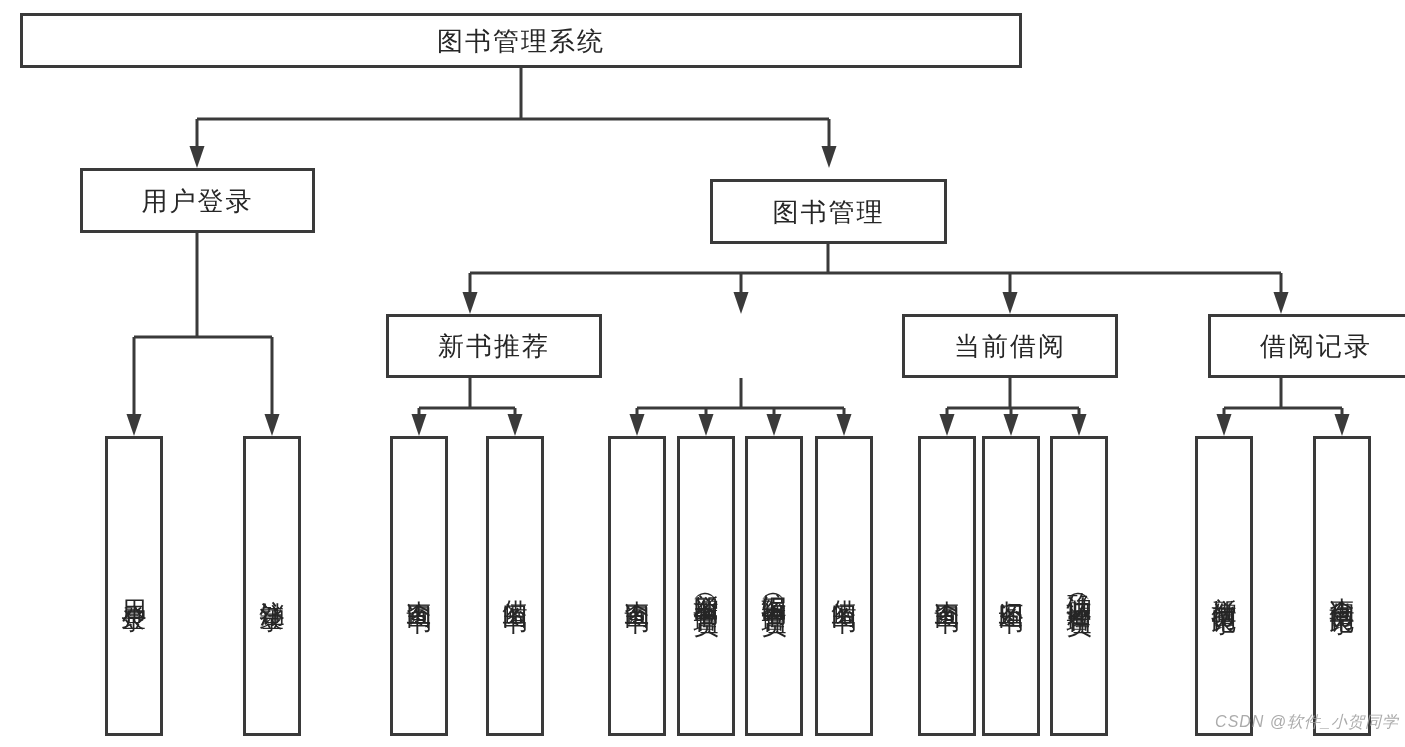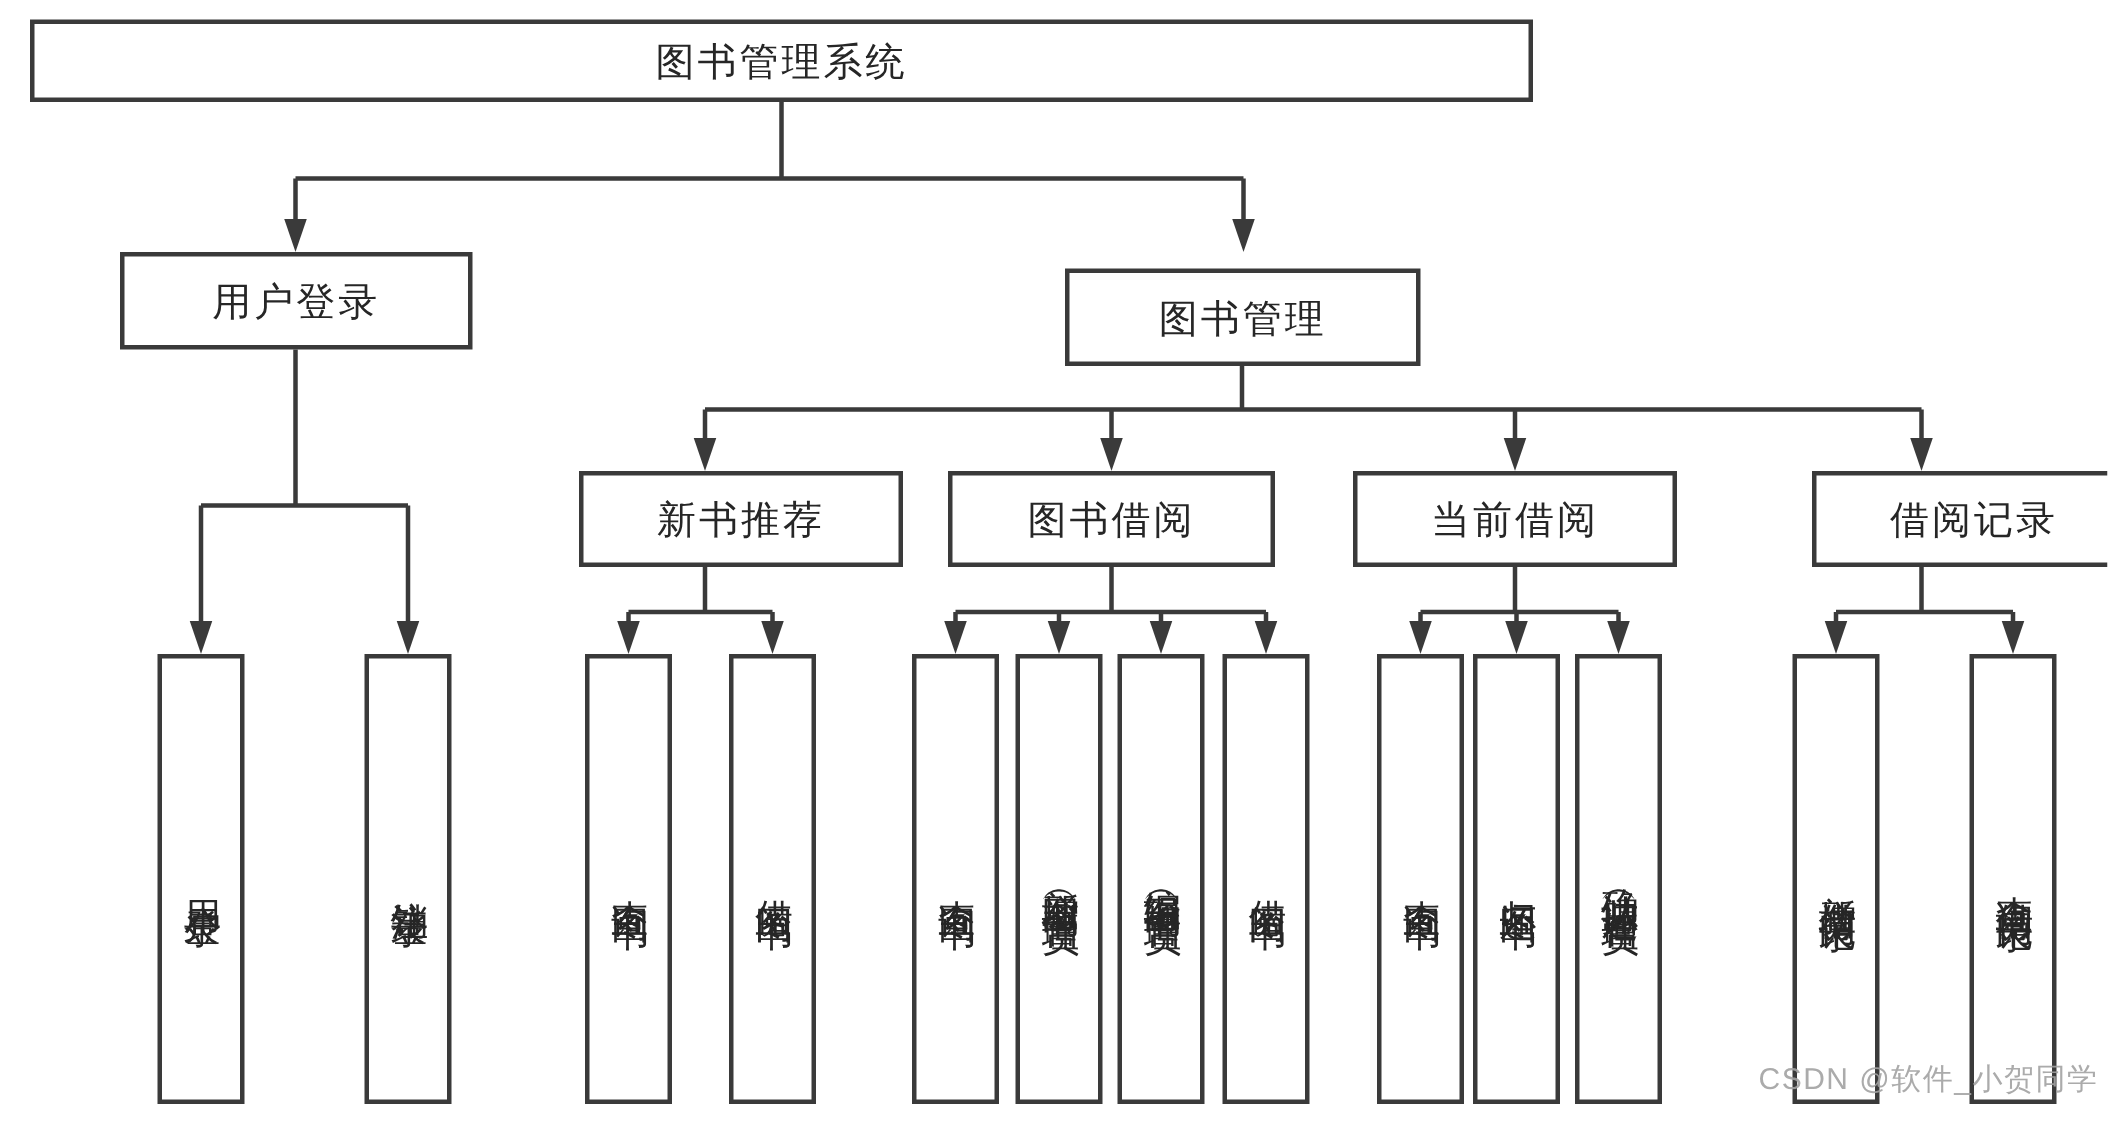--- a/index.html
+++ b/index.html
@@ -13,21 +13,21 @@
     border:3px solid #3a3a3a;background:#ffffff;color:#262626;
     display:flex;align-items:center;justify-content:center;
   }
   .node{font-size:26px;letter-spacing:2px;line-height:1;}
   .leaf{
     writing-mode:vertical-rl;text-orientation:mixed;
     font-size:25px;letter-spacing:3px;line-height:1;
   }
   .watermark{
     position:absolute;right:6px;bottom:4px;z-index:3;
-    font-size:20px;letter-spacing:1px;color:#a2a2a2;opacity:.9;white-space:nowrap;
+    font-size:16px;letter-spacing:1px;color:#a2a2a2;opacity:.9;white-space:nowrap;font-style:italic;
   }
 </style>
 </head>
 <body>
 
 <div class="canvas">
 
   <svg class="wires" width="1405" height="747" viewBox="0 0 1405 747">
     <path fill="none" stroke="#3a3a3a" stroke-width="3" d="
       M521 68 V119 M197 119 H829 M197 119 V150 M829 119 V150
@@ -59,21 +59,20 @@
       <polygon points="1334.5,414 1349.5,414 1342,436"></polygon>
     </g>
   </svg>
 
   <div class="node" style="left:20px;top:13px;width:1002px;height:55px;">图书管理系统</div>
 
   <div class="node" style="left:80px;top:168px;width:235px;height:65px;">用户登录</div>
   <div class="node" style="left:710px;top:168px;width:237px;height:65px;margin-top:11px;">图书管理</div>
 
   <div class="node" style="left:362px;top:314px;width:216px;height:64px;margin-left:24px;">新书推荐</div>
-  <div class="node" style="left:632px;top:314px;width:218px;height:64px;">图书借阅</div>
   <div class="node" style="left:902px;top:314px;width:216px;height:64px;">当前借阅</div>
   <div class="node" style="left:1208px;top:314px;width:216px;height:64px;">借阅记录</div>
 
   <div class="leaf" style="left:105px;top:436px;width:58px;height:300px;">用户登录</div>
   <div class="leaf" style="left:243px;top:436px;width:58px;height:300px;">注销登录</div>
   <div class="leaf" style="left:390px;top:436px;width:58px;height:300px;">查询图书</div>
   <div class="leaf" style="left:486px;top:436px;width:58px;height:300px;">借阅图书</div>
   <div class="leaf" style="left:608px;top:436px;width:58px;height:300px;">查询图书</div>
   <div class="leaf" style="left:677px;top:436px;width:58px;height:300px;">新增图书（管理员）</div>
   <div class="leaf" style="left:745px;top:436px;width:58px;height:300px;">编辑图书（管理员）</div>

